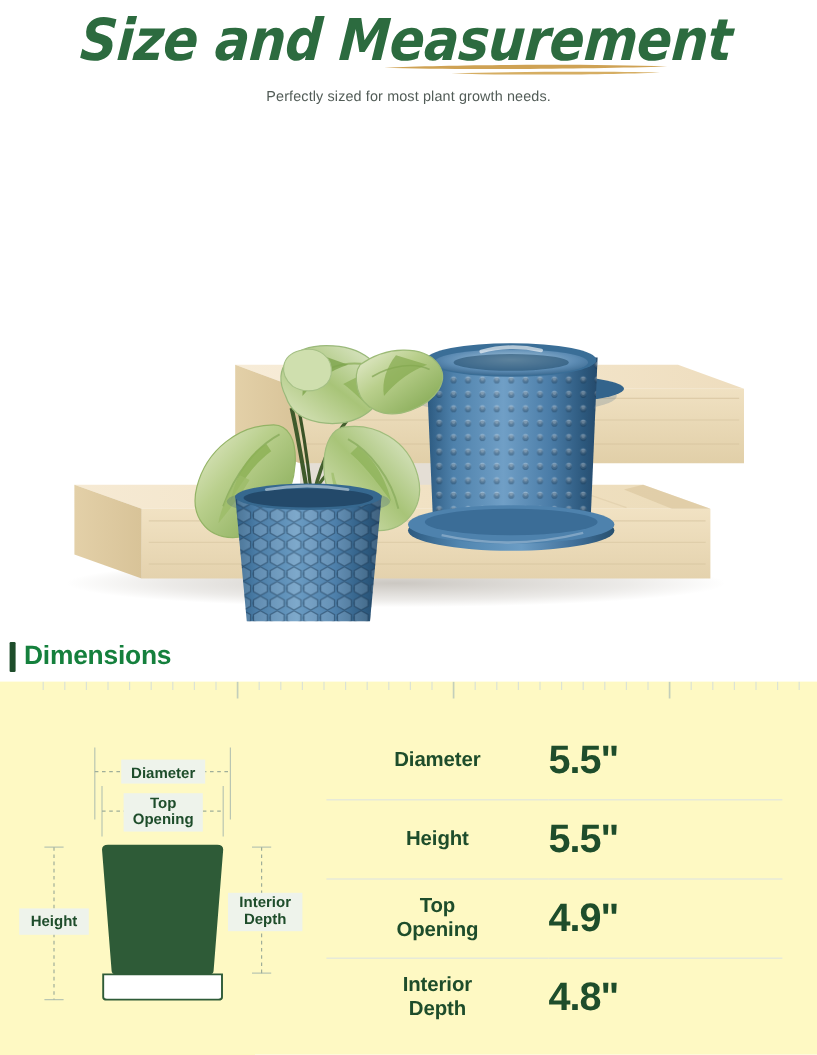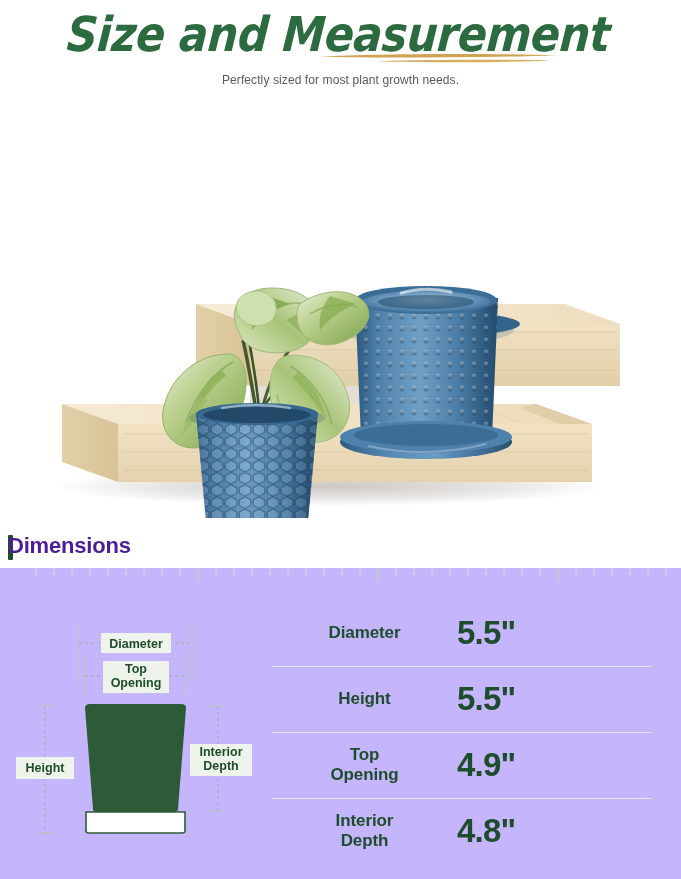--- a/index.html
+++ b/index.html
@@ -72,33 +72,33 @@
   }
   #dim-accent {
     position: absolute;
     left: 8px; top: 2px;
     width: 5px; height: 25px;
     background: #1e4d2b;
     border-radius: 1px;
   }
   #dim-heading {
     position: absolute;
-    left: 8px; top: 0px;
+    left: 20px; top: 0px;
     font-size: 22px;
     font-weight: 700;
-    color: #4c1d95;
+    color: #15803d;
     letter-spacing: -0.2px;
   }
 
   
   #panel {
     position: absolute;
     left: 0; top: 568px;
     width: 681px; height: 311px;
-    background: #c4b5fd;
+    background: #fef9c3;
     overflow: hidden;
   }
   #ruler {
     position: absolute;
     left: 0; top: 0;
     width: 681px; height: 16px;
     pointer-events: none;
   }
 
   

